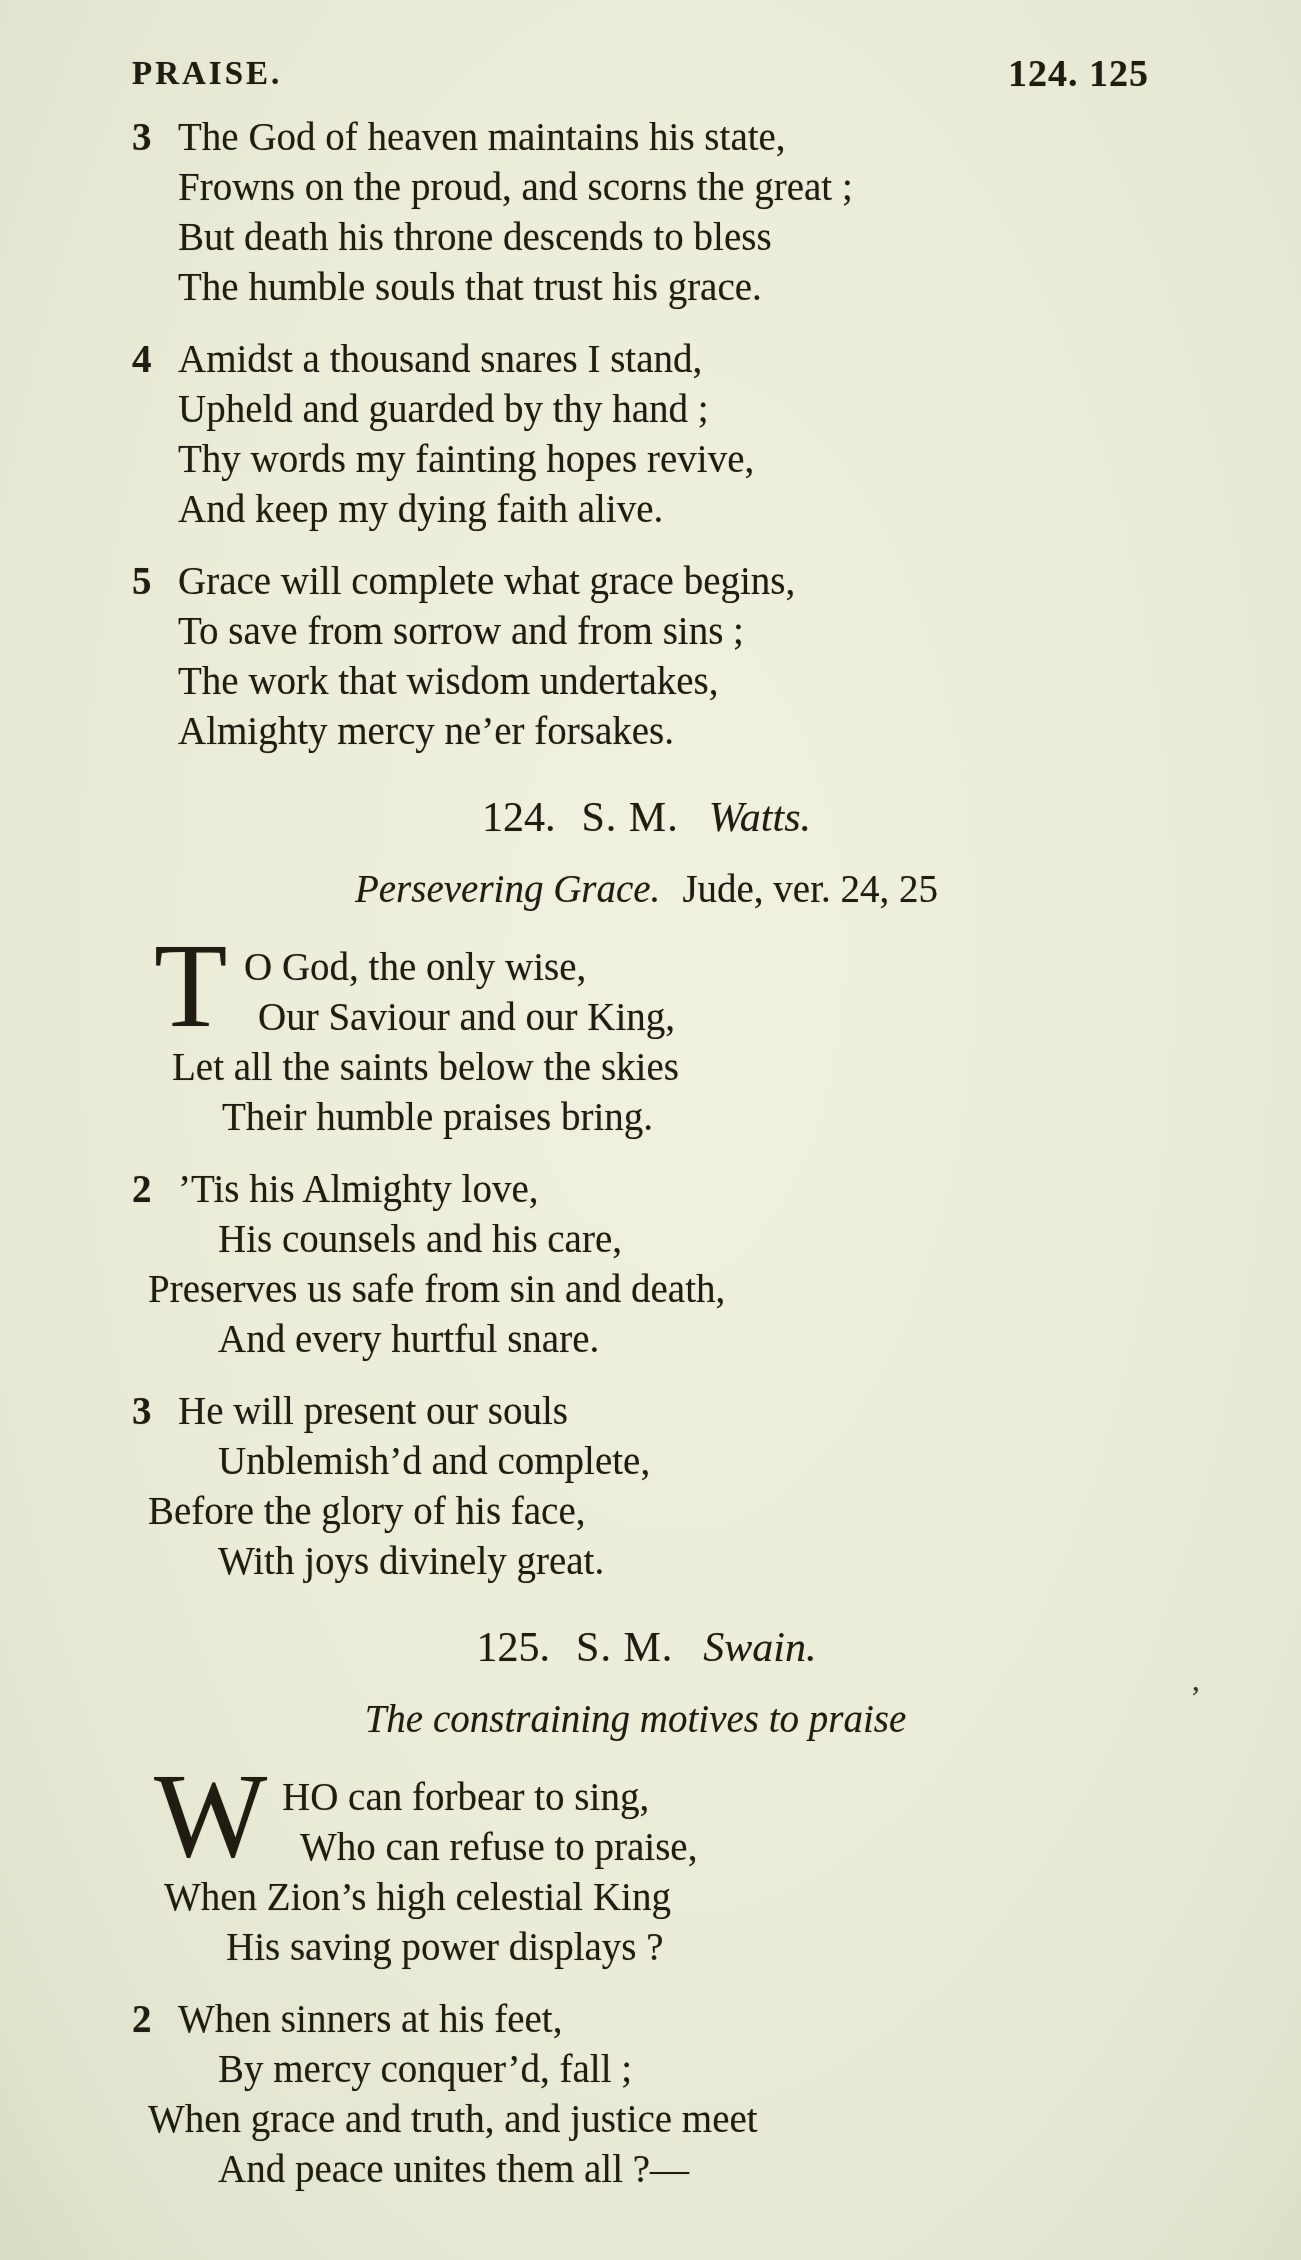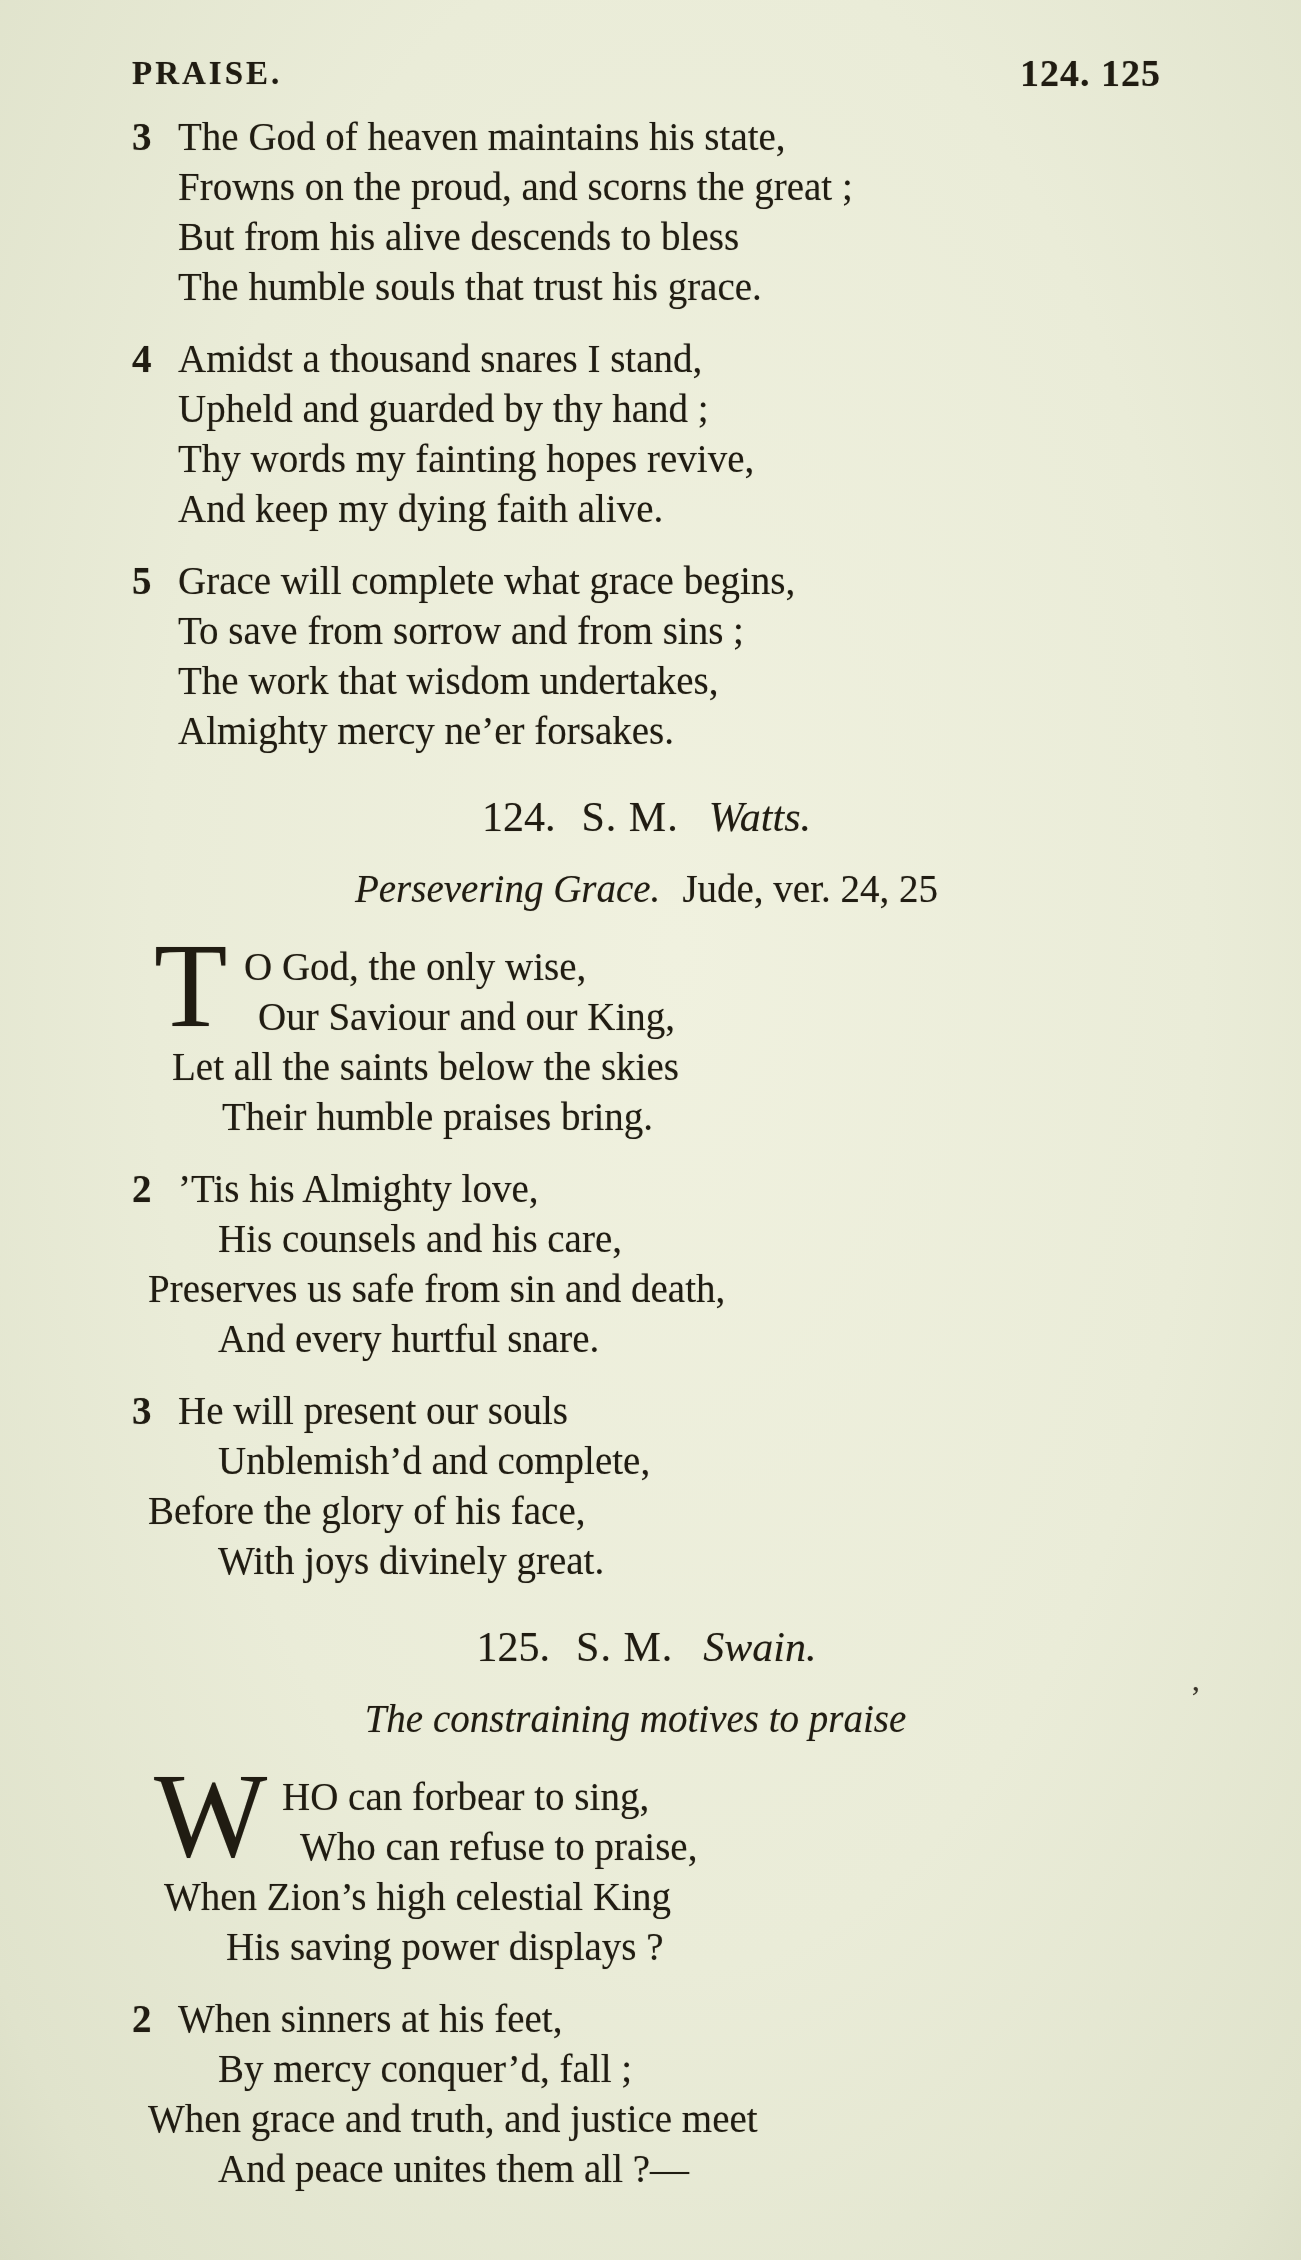--- a/index.html
+++ b/index.html
@@ -21,21 +21,21 @@
     }
 
     
     .header { position: relative; height: 50px; margin-bottom: 14px; }
     .running-title {
       position: absolute; left: 0; right: 137px;
       text-align: left;
       font-size: 33px; letter-spacing: 3px; font-weight: bold;
     }
     .page-numbers {
-      position: absolute; right: 0; top: 0;
+      position: absolute; right: 12px; top: 0;
       font-size: 38px; font-weight: bold; letter-spacing: 1px;
     }
 
     
     .verse { position: relative; padding-left: 46px; margin-bottom: 22px; }
     .vnum { position: absolute; left: 0; top: 0; font-weight: bold; }
     .line { white-space: pre; }
     .i1 { margin-left: 40px; }   
     .o1 { margin-left: -30px; }  
 
@@ -86,21 +86,21 @@
 
   <div class="header">
     <div class="running-title">PRAISE.</div>
     <div class="page-numbers">124. 125</div>
   </div>
 
   <div class="verse">
     <span class="vnum">3</span>
     <div class="line">The God of heaven maintains his state,</div>
     <div class="line">Frowns on the proud, and scorns the great ;</div>
-    <div class="line">But from his alive descends to bless</div>
+    <div class="line">But death his throne descends to bless</div>
     <div class="line">The humble souls that trust his grace.</div>
   </div>
 
   <div class="verse">
     <span class="vnum">4</span>
     <div class="line">Amidst a thousand snares I stand,</div>
     <div class="line">Upheld and guarded by thy hand ;</div>
     <div class="line">Thy words my fainting hopes revive,</div>
     <div class="line">And keep my dying faith alive.</div>
   </div>

